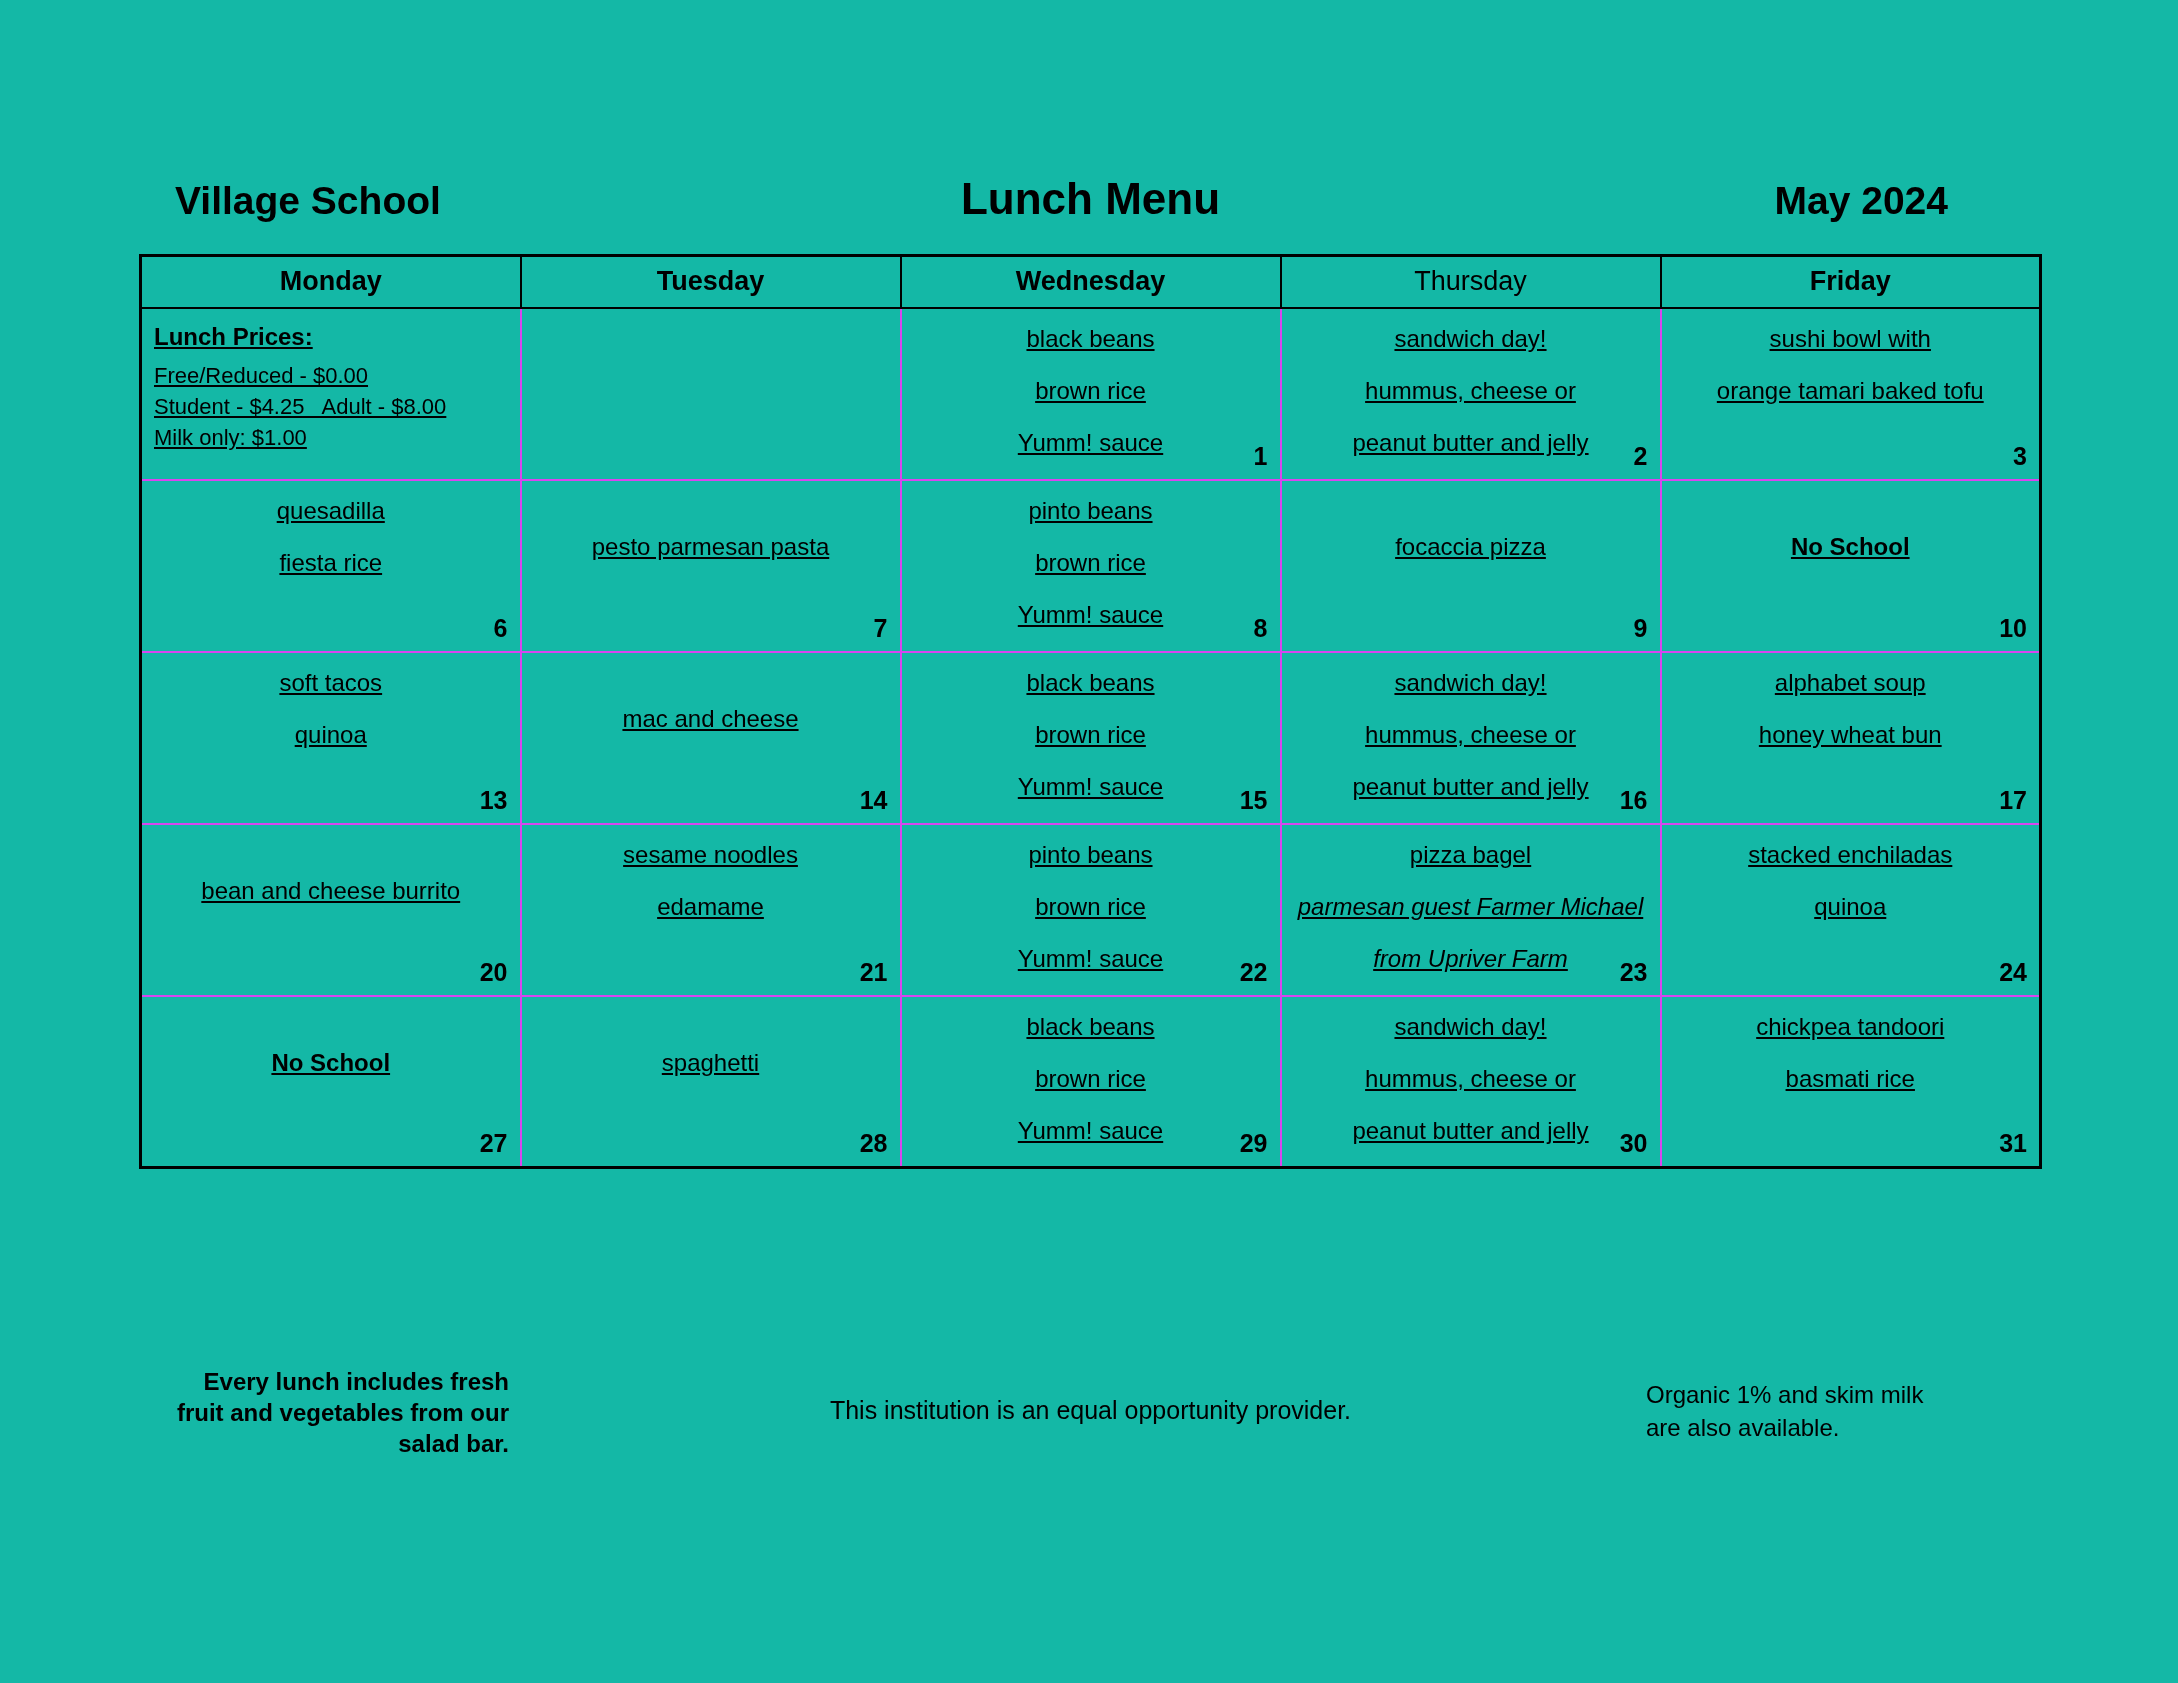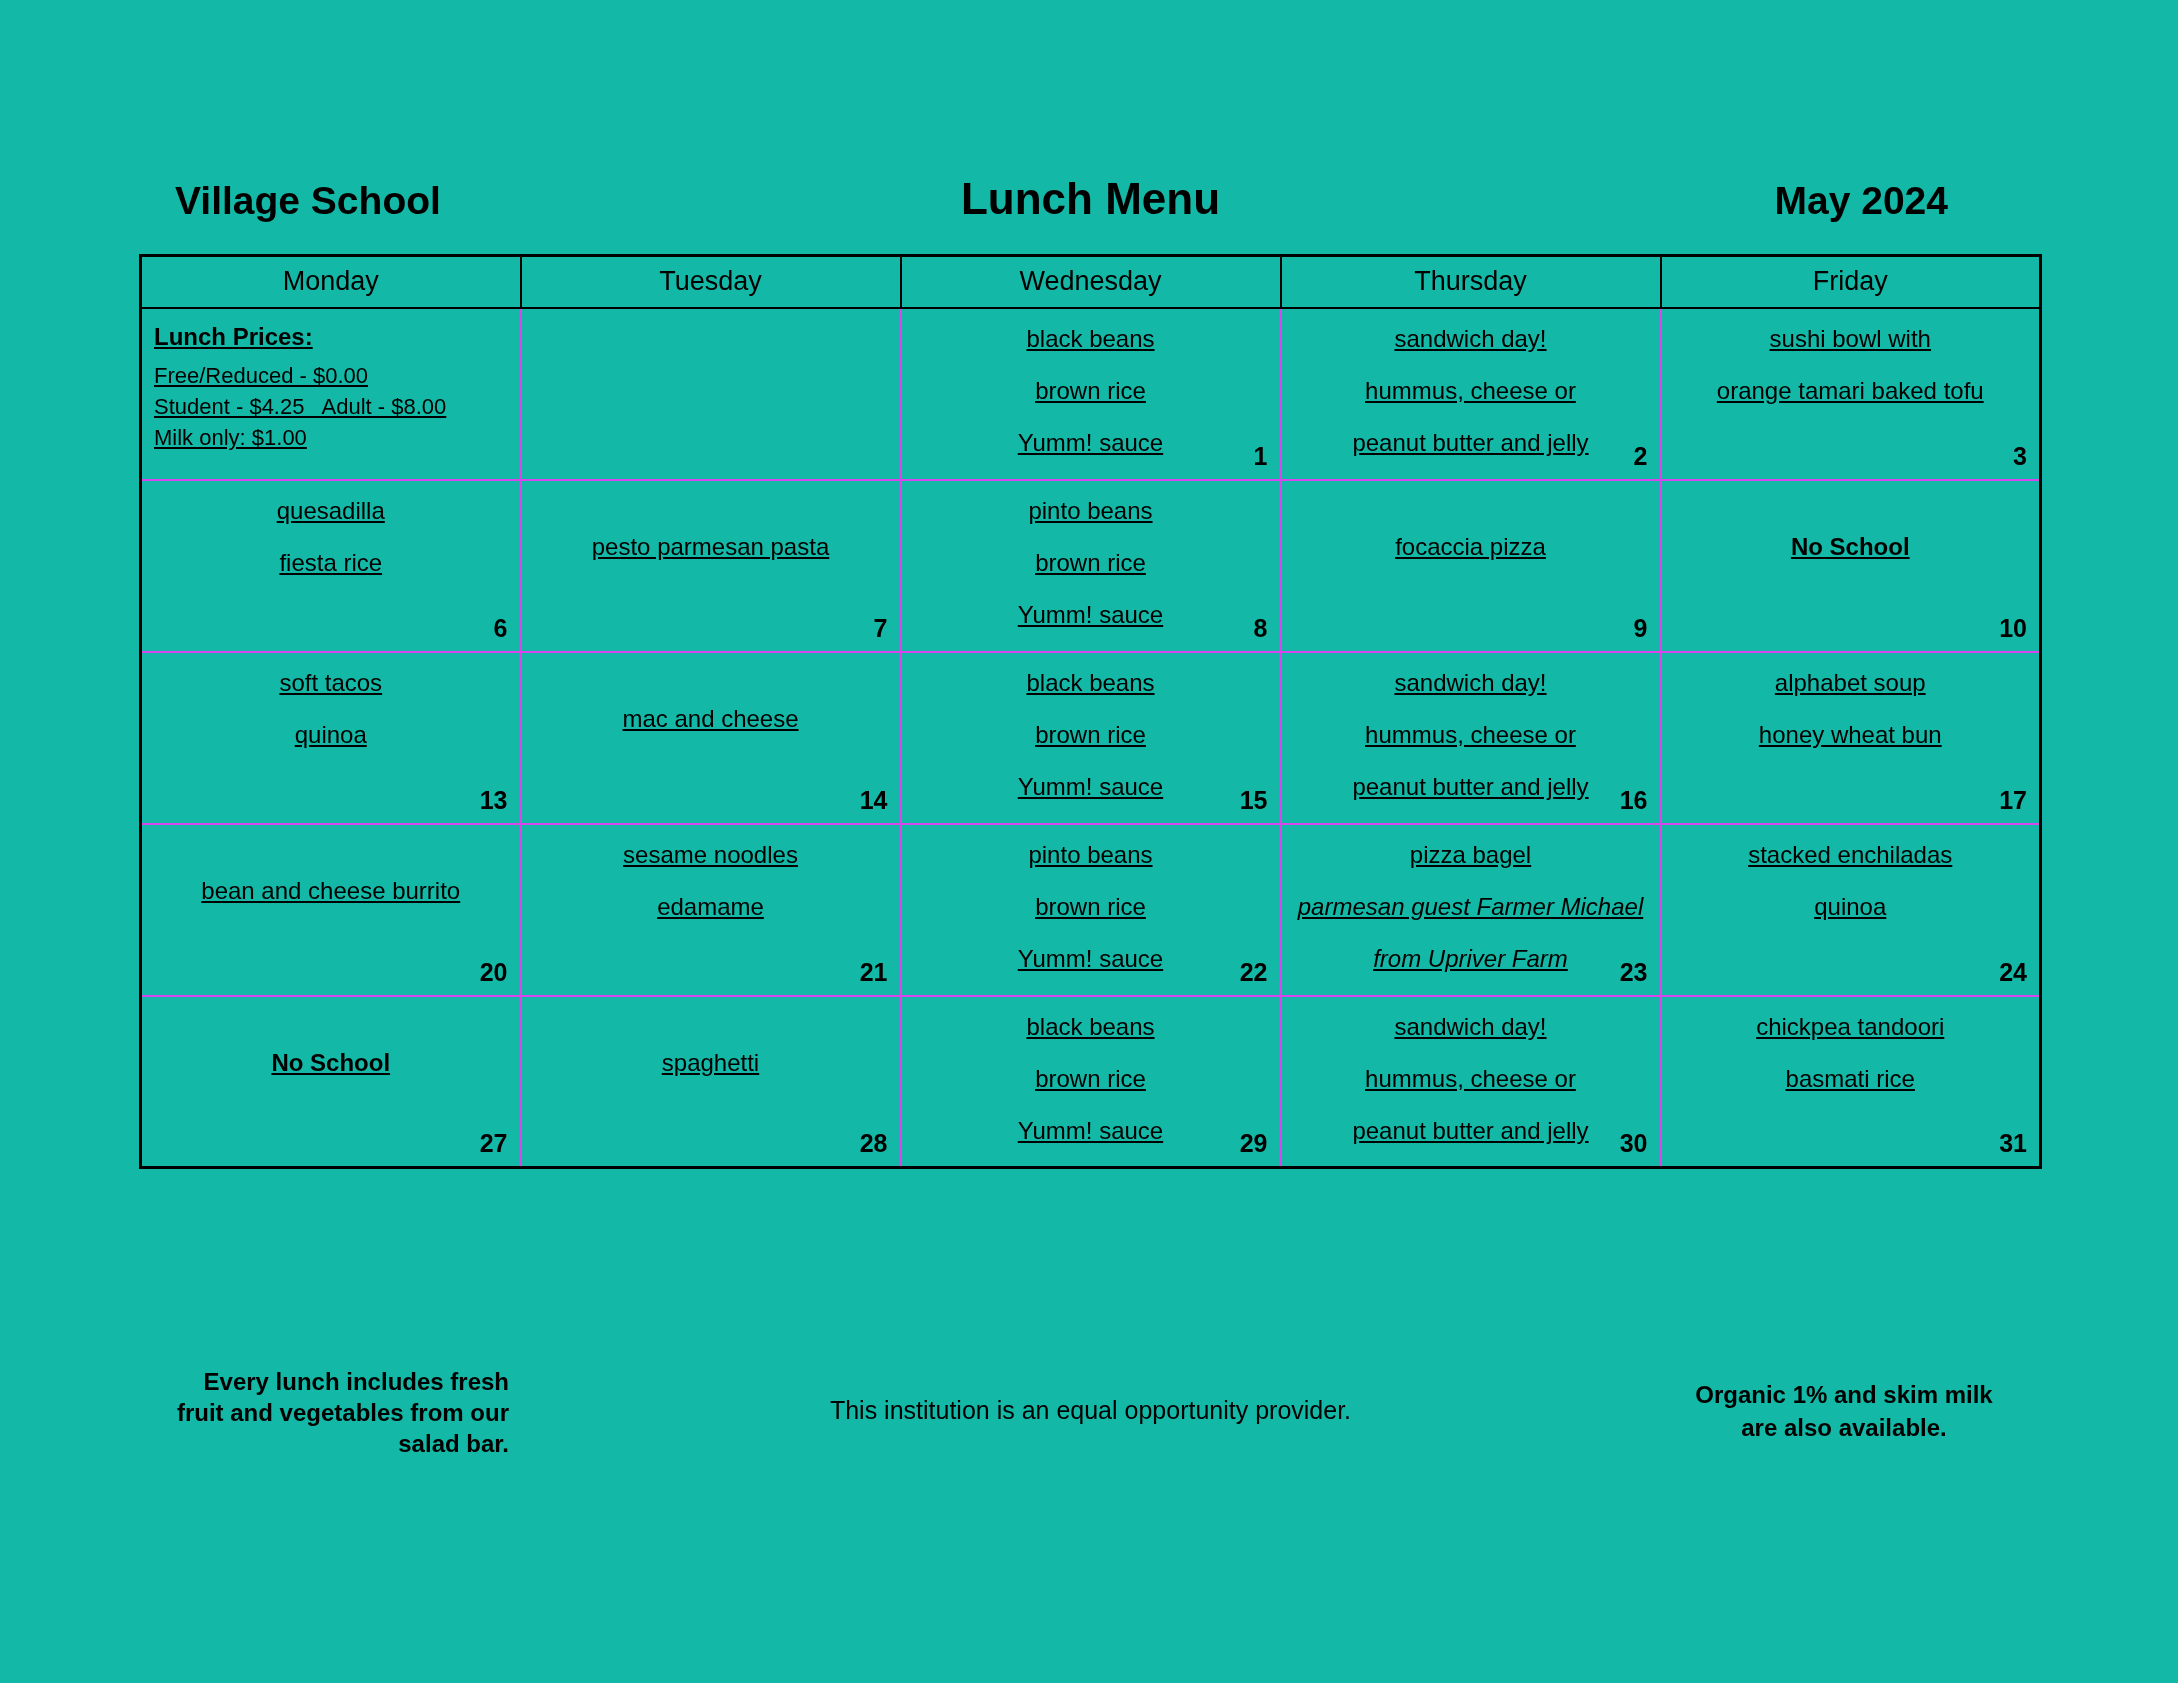--- a/index.html
+++ b/index.html
@@ -24,21 +24,21 @@
   
   table.calendar {
     position: absolute; top: 254px; left: 139px; width: 1903px;
     border-collapse: collapse; table-layout: fixed;
     border: 3px solid #000;
   }
   table.calendar th {
     height: 52px; border: 2px solid #000;
     font-size: 27px; font-weight: normal; text-align: center; vertical-align: middle;
   }
-  table.calendar th.bold { font-weight: normal; }
+  table.calendar th.bold { font-weight: bold; }
   table.calendar td {
     height: 172px; border: 2px solid #d946ef;
     position: relative; vertical-align: top; padding: 0; text-decoration: underline;
   }
   .lines { padding-top: 4px; }
   .lines.single { padding-top: 40px; }
   .line {
     height: 52px; display: flex; align-items: center; justify-content: center;
     font-size: 24px; text-align: center;
   }
@@ -57,21 +57,21 @@
   .foot-left {
     position: absolute; left: 0; top: 0; width: 370px;
     text-align: right; font-weight: bold; font-size: 24px; line-height: 31px;
   }
   .foot-center {
     position: absolute; left: 0; right: 0; top: 30px;
     text-align: center; font-size: 25px;
   }
   .foot-right {
     position: absolute; right: 0; top: 12px; width: 396px;
-    text-align: center; font-weight: bold; font-size: 24px; line-height: 33px;
+    font-weight: normal; font-size: 24px; line-height: 33px;
   }
 </style>
 </head>
 <body>
 
 <div class="page">
 
   <header class="titlebar">
     <div class="school">Village School</div>
     <div class="menu-title">Lunch Menu</div>

